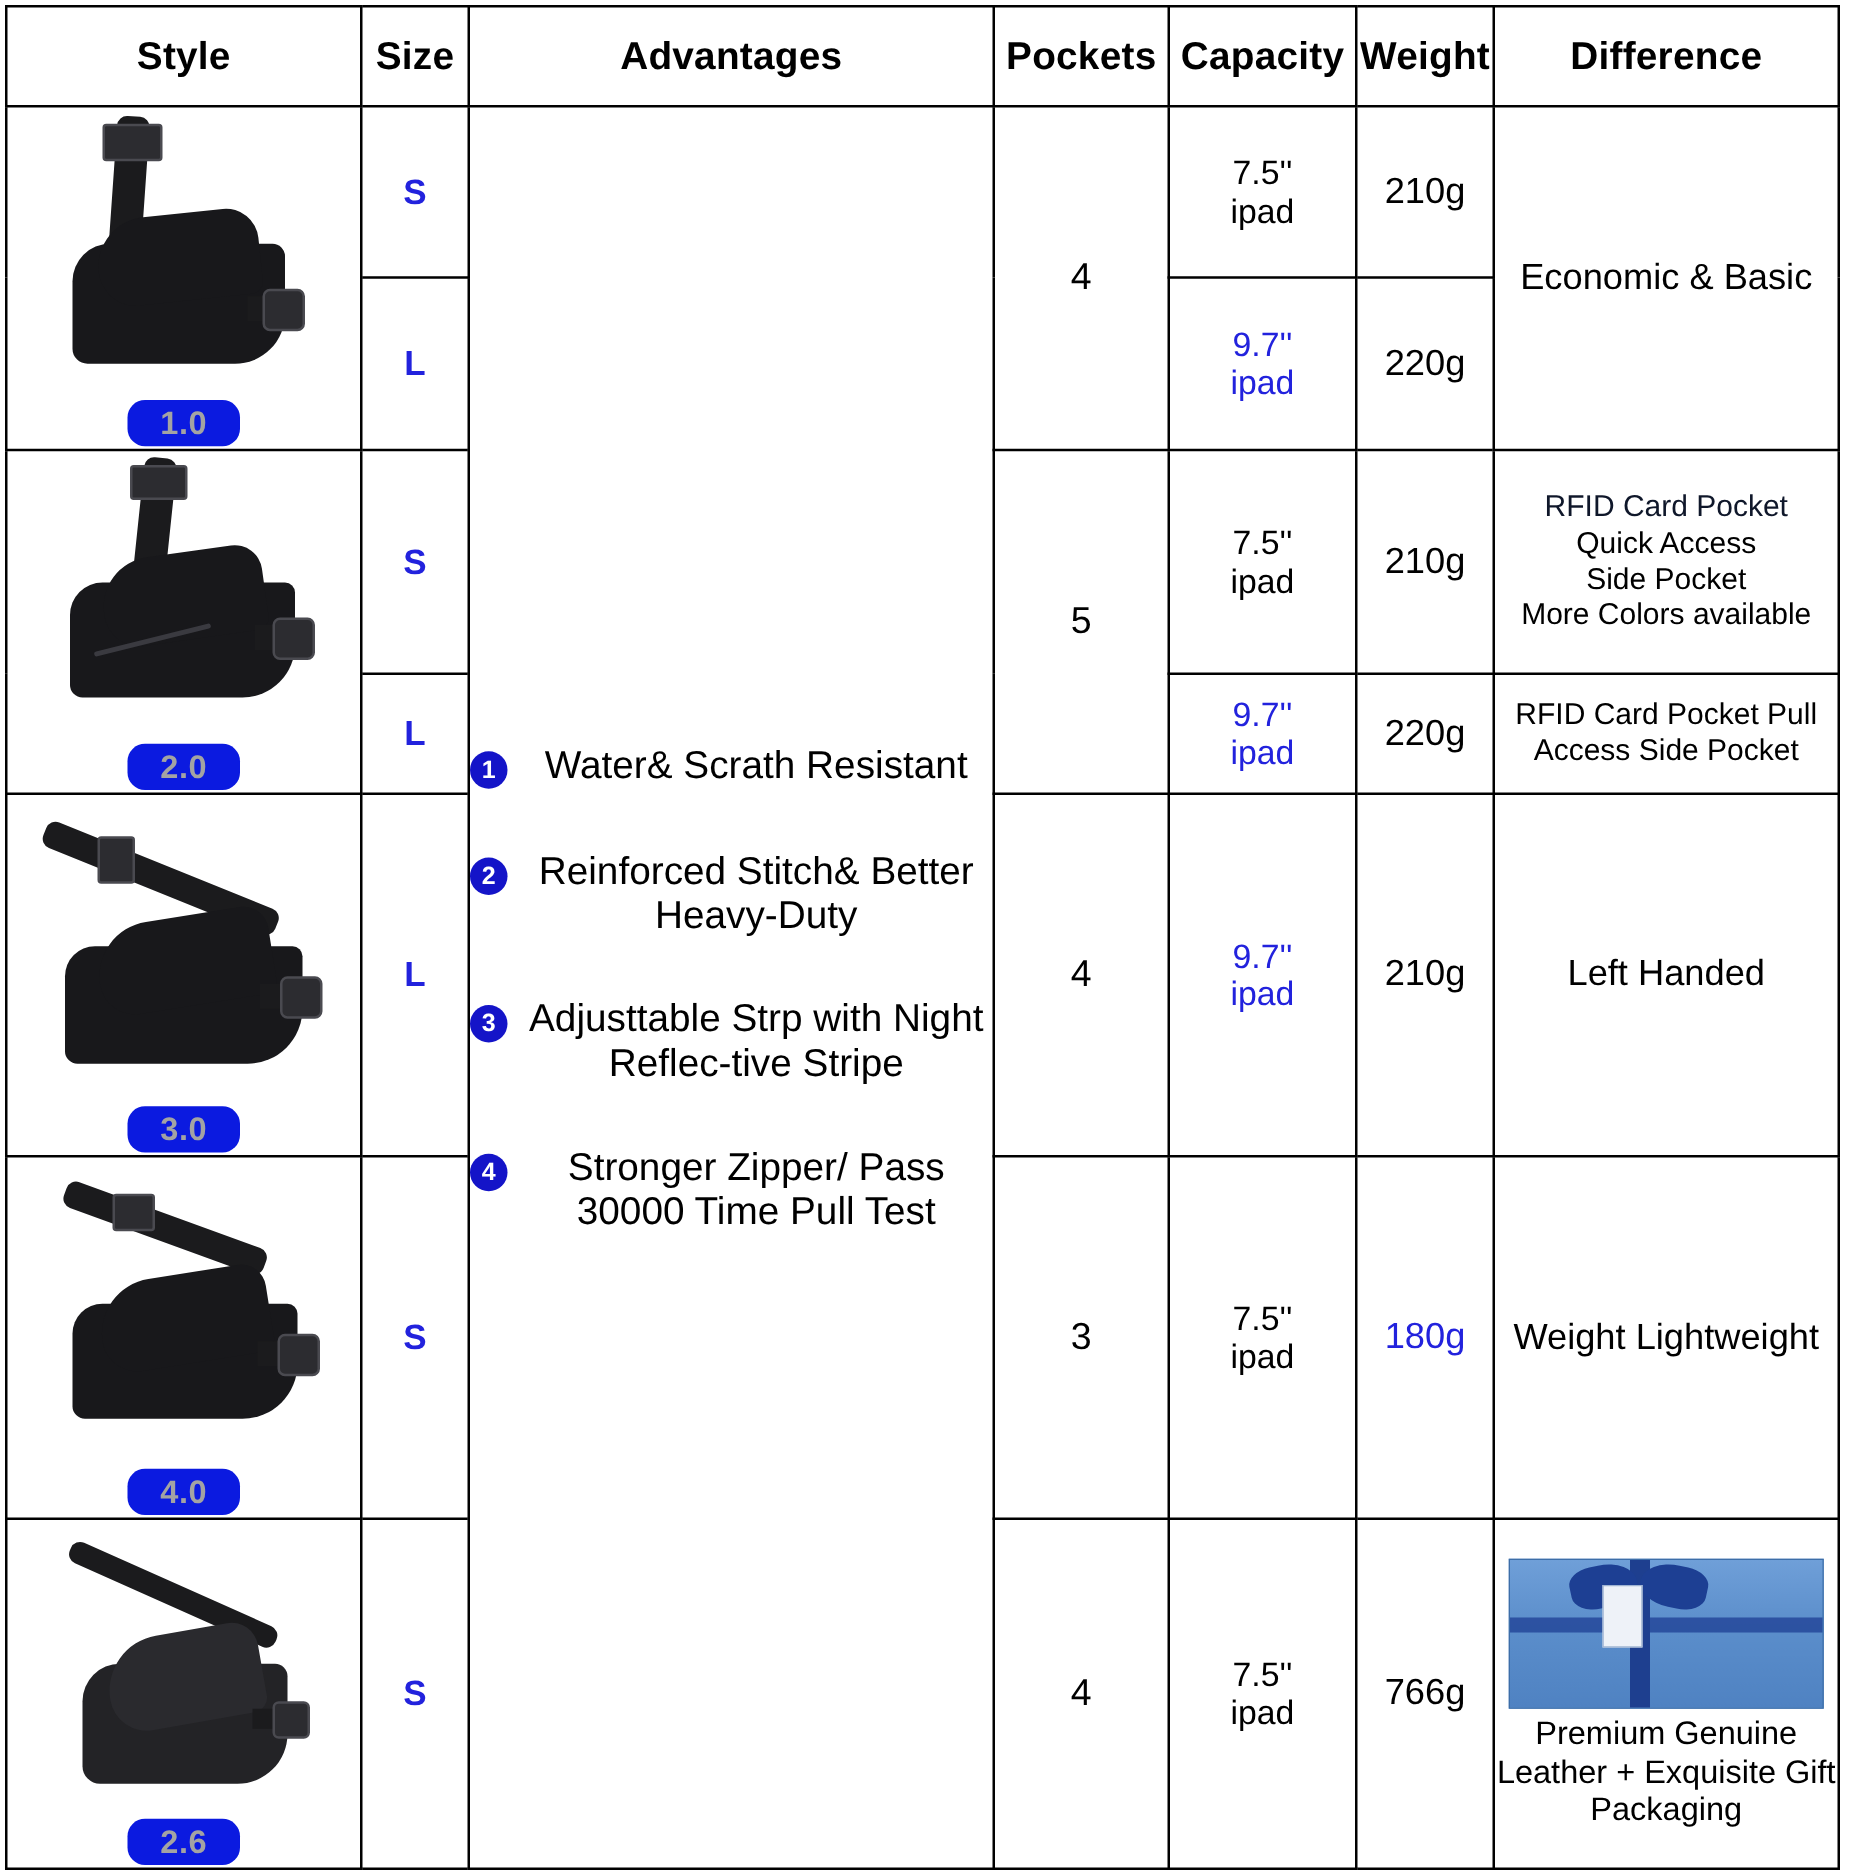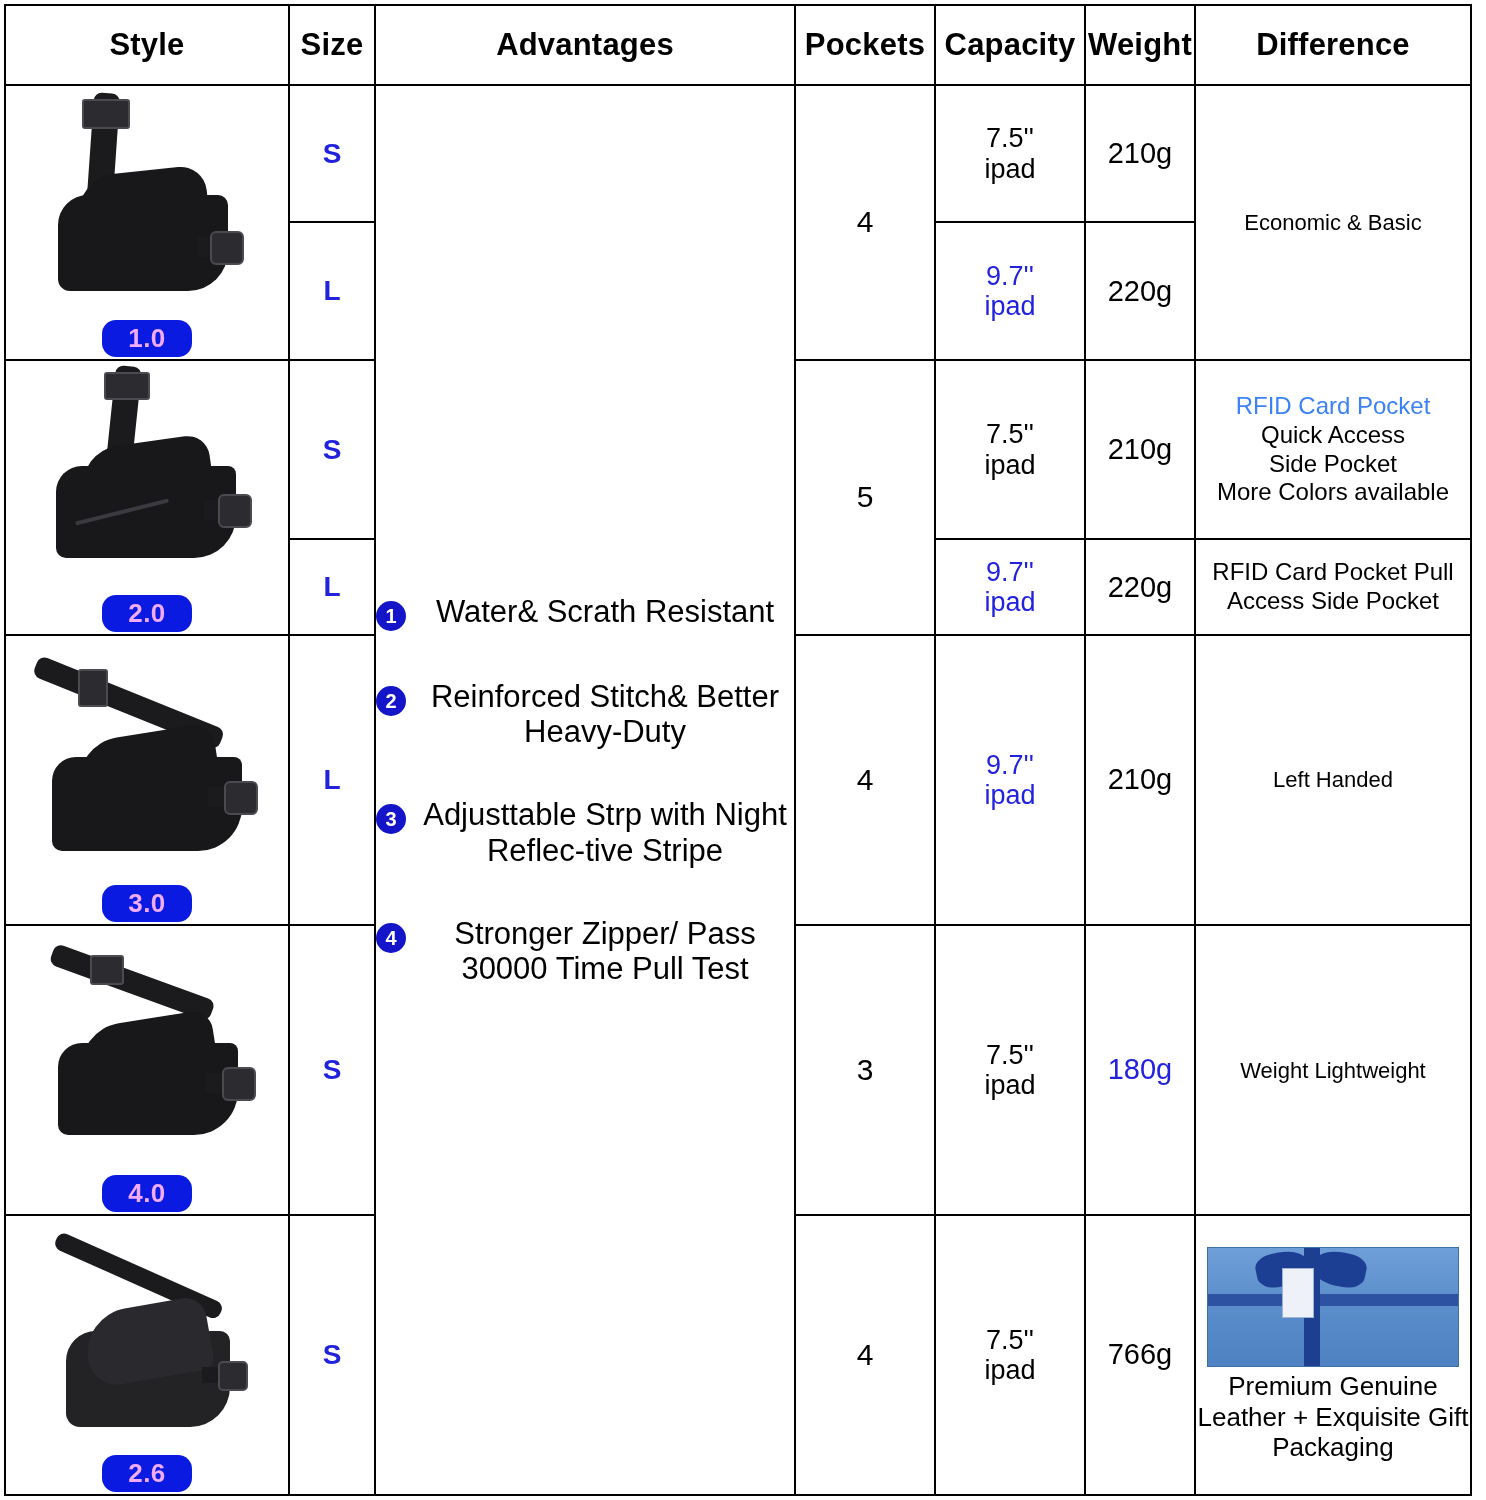--- a/index.html
+++ b/index.html
@@ -52,22 +52,22 @@
     font-size: 28px;
     font-weight: bold;
     color: #2222dd;
   }
   .pockets-cell { font-size: 30px; }
   .cap-cell { font-size: 27px; line-height: 1.12; }
   .cap-cell .blue { color: #2222dd; }
   .weight-cell { font-size: 29px; }
   .weight-cell .blue { color: #2222dd; }
   .diff-cell { font-size: 24px; line-height: 1.2; padding: 4px 6px; }
-  .diff-cell .rfid-blue { color: #3b82f6; font-size: 24px; }
-  .diff-cell .diff-big { font-size: 22px; }
+  .diff-cell .rfid-blue { color: #0f172a; font-size: 24px; }
+  .diff-cell .diff-big { font-size: 29px; }
 
   
   .adv-cell {
     text-align: left;
     padding: 10px 6px 10px 14px;
     vertical-align: middle;
   }
   .adv-list {
     display: flex;
     flex-direction: column;
@@ -101,21 +101,21 @@
   .bag-wrap {
     position: relative;
     width: 250px;
     height: 215px;
     margin: 0 auto;
   }
   .style-badge {
     display: inline-block;
     margin-top: 18px;
     background: #0b1ae0;
-    color: #f0abfc;
+    color: #a3a3a3;
     font-size: 26px;
     font-weight: bold;
     border-radius: 14px;
     padding: 3px 26px;
     letter-spacing: 0.5px;
   }
 
   
   .strap {
     position: absolute;

